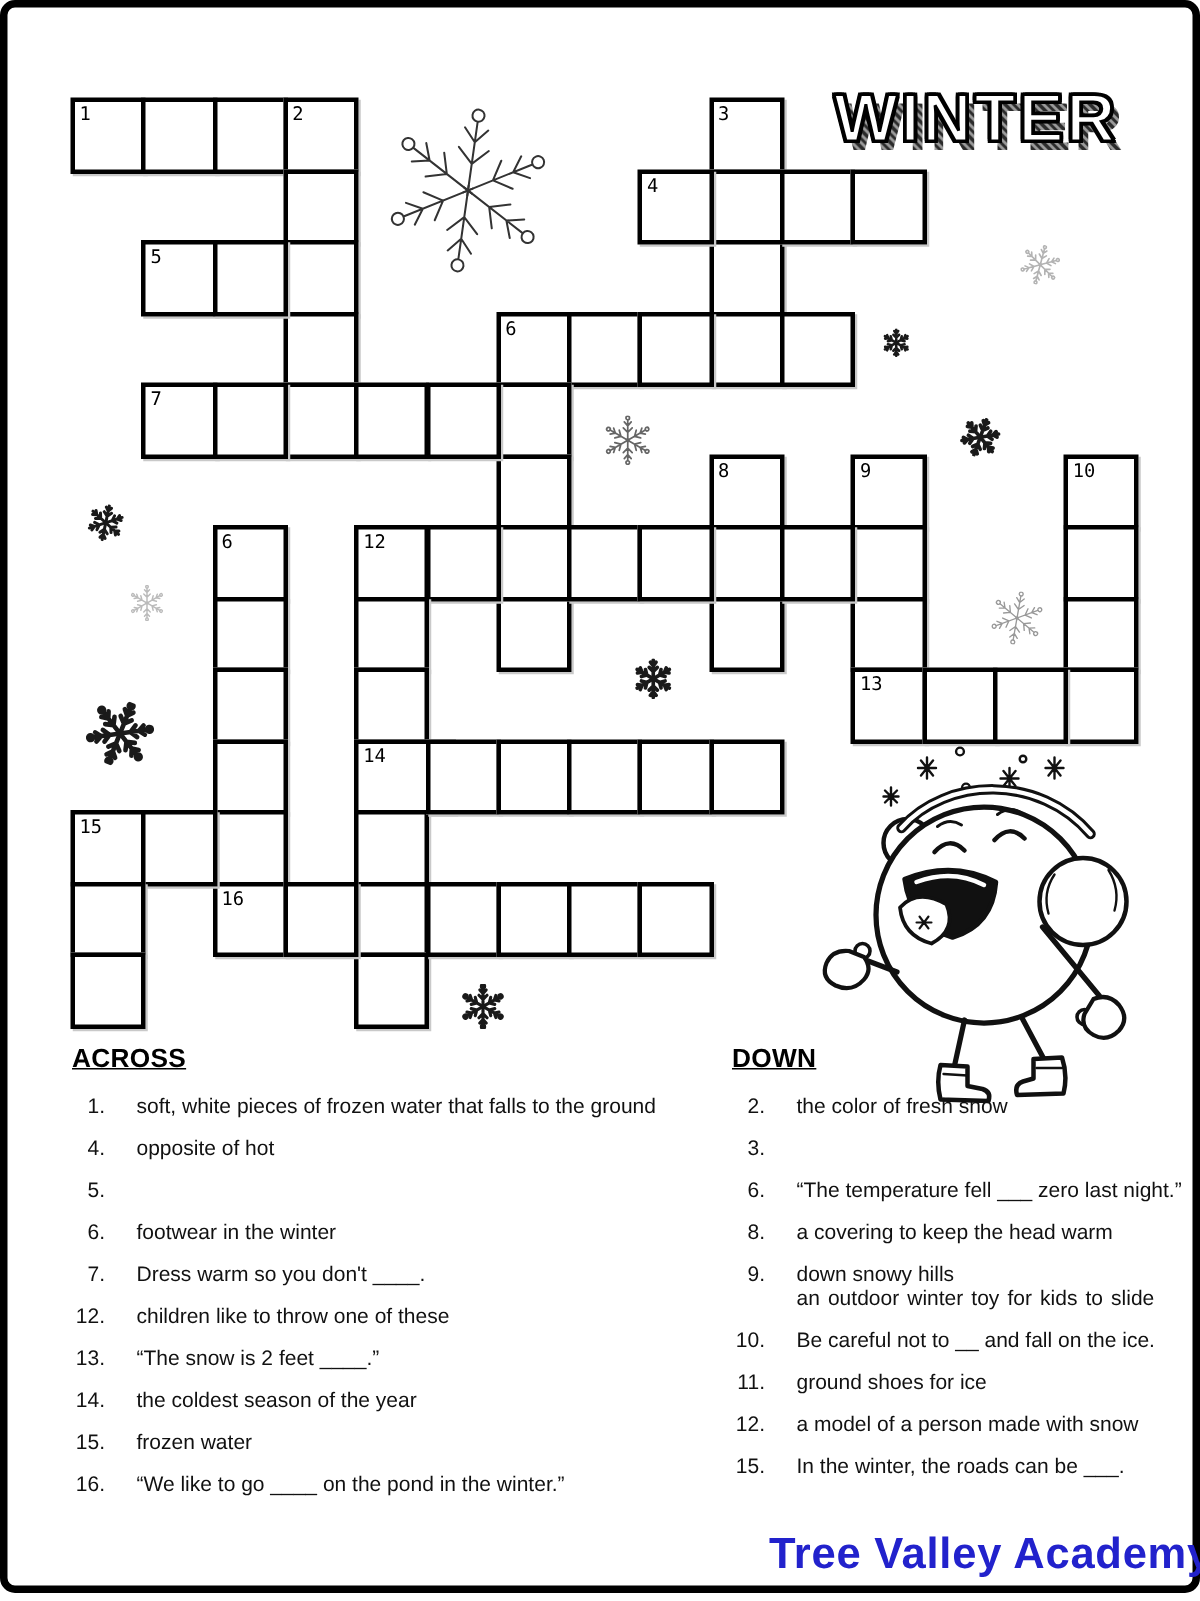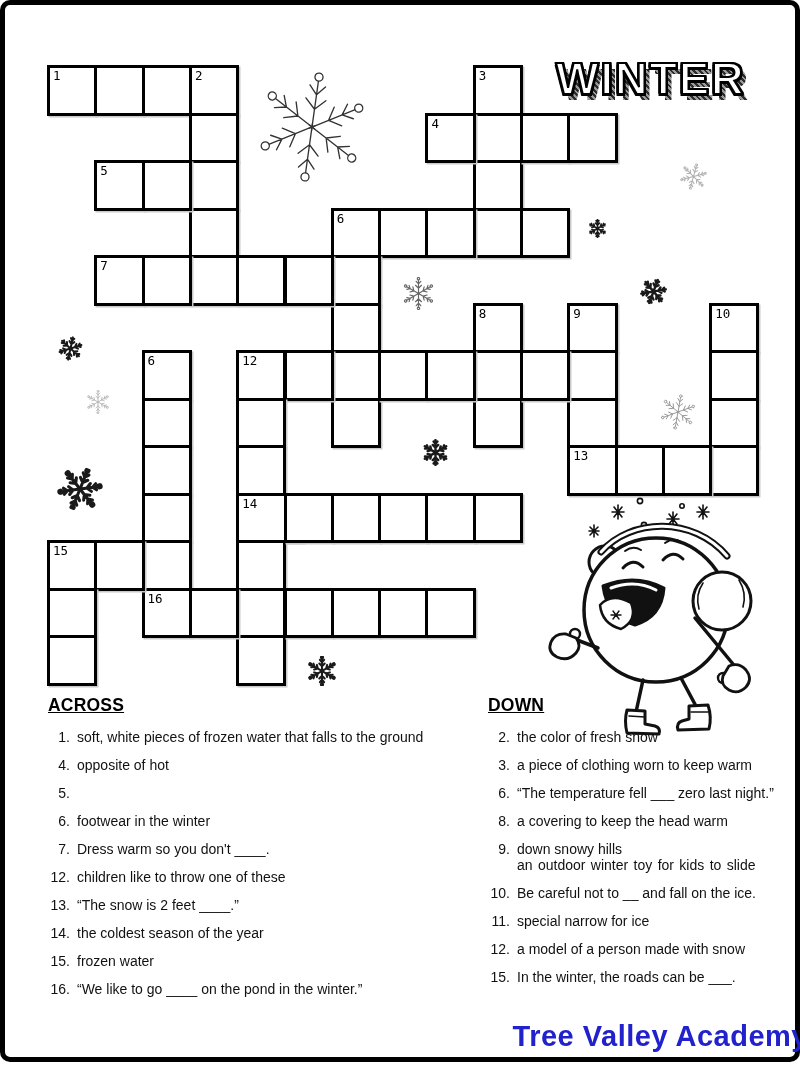--- a/index.html
+++ b/index.html
@@ -42,21 +42,21 @@
   
   .clue-col { position:absolute; }
   .across-col { left:46px; top:695px; width:420px; }
   .down-col  { left:486px; top:695px; width:300px; }
   .heading {
     font-size:17.5px; font-weight:bold; text-decoration:underline;
     margin:0 0 14px 2px; letter-spacing:0.2px; color:#000;
   }
   .clue { display:flex; margin-bottom:12.5px; font-size:14px; line-height:15.5px; }
   .clue .num { flex:none; width:24px; text-align:right; padding-right:7px; }
-  .clue .ln { white-space:nowrap; }
+  .clue .ln { white-space:nowrap;margin-left:14px; }
   .snowman { position:absolute; left:543px; top:488px; pointer-events:none; }
   .footer {
     position:absolute; left:0; top:1020px; width:778px; text-align:right;
     font-size:29px; font-weight:bold; color:#2222cc; letter-spacing:0.5px;margin-left:30px;
   }
   .defs-svg { position:absolute; width:0; height:0; }
 </style>
 </head>
 <body>
 
@@ -361,23 +361,20 @@
     <h2 class="heading">DOWN</h2>
     <div id="down-list">
         <div class="clue">
           <span class="num">2.</span>
           <span class="txt">
             <div class="ln">the color of fresh snow</div>
           </span>
         </div>
         <div class="clue">
           <span class="num">3.</span>
-          <span class="txt">
-            <div class="ln">a piece of clothing worn to keep warm</div>
-          </span>
         </div>
         <div class="clue">
           <span class="num">6.</span>
           <span class="txt">
             <div class="ln">“The temperature fell ___ zero last night.”</div>
           </span>
         </div>
         <div class="clue">
           <span class="num">8.</span>
           <span class="txt">
@@ -393,21 +390,21 @@
         </div>
         <div class="clue">
           <span class="num">10.</span>
           <span class="txt">
             <div class="ln">Be careful not to __ and fall on the ice.</div>
           </span>
         </div>
         <div class="clue">
           <span class="num">11.</span>
           <span class="txt">
-            <div class="ln">special narrow for ice</div>
+            <div class="ln">ground shoes for ice</div>
           </span>
         </div>
         <div class="clue">
           <span class="num">12.</span>
           <span class="txt">
             <div class="ln">a model of a person made with snow</div>
           </span>
         </div>
         <div class="clue">
           <span class="num">15.</span>

